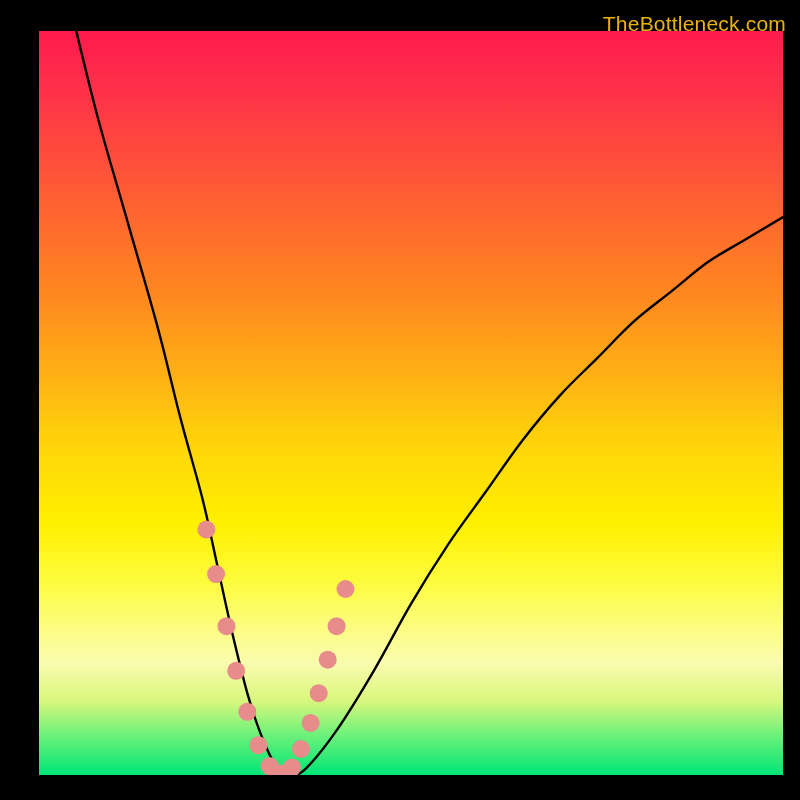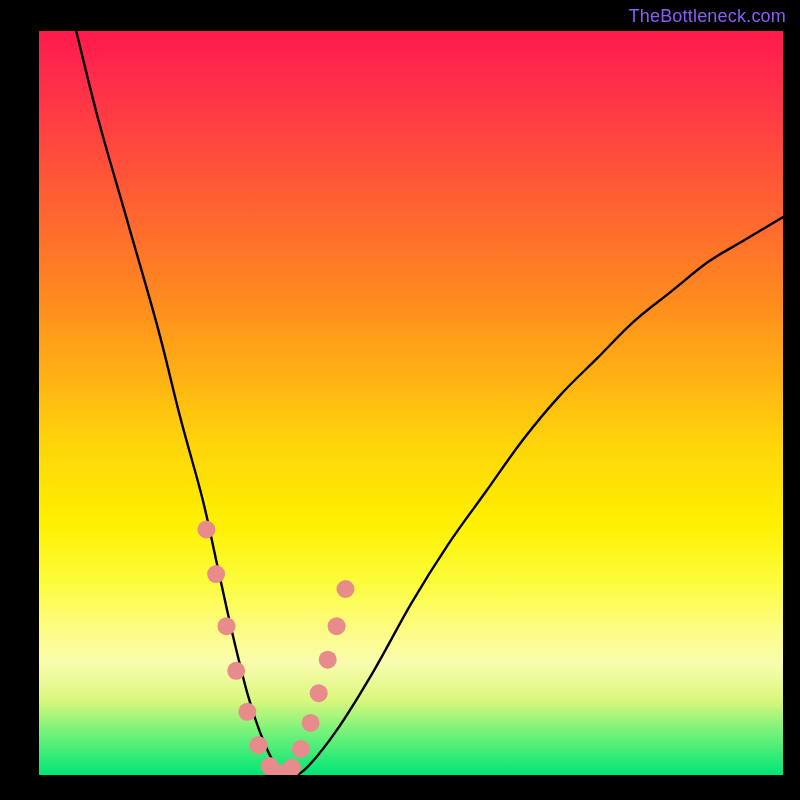--- a/index.html
+++ b/index.html
@@ -38,24 +38,24 @@
       #fcfc3c 74%,
       #fdfd80 80%,
       #f9fcae 85%,
       #d9f77d 90%,
       #7af27a 94%,
       #00e676 100%
     );
   }
   .attr {
     position: absolute;
-    top: 6px;
+    top: 12px;
     right: 14px;
-    color: #8b5cf6;
-    font-size: 18px;
+    color: #eab308;
+    font-size: 21px;
     font-weight: 500;
     letter-spacing: 0.2px;
   }
   svg.curve {
     position: absolute;
     left: 0;
     top: 0;
     width: 744px;
     height: 744px;
   }

